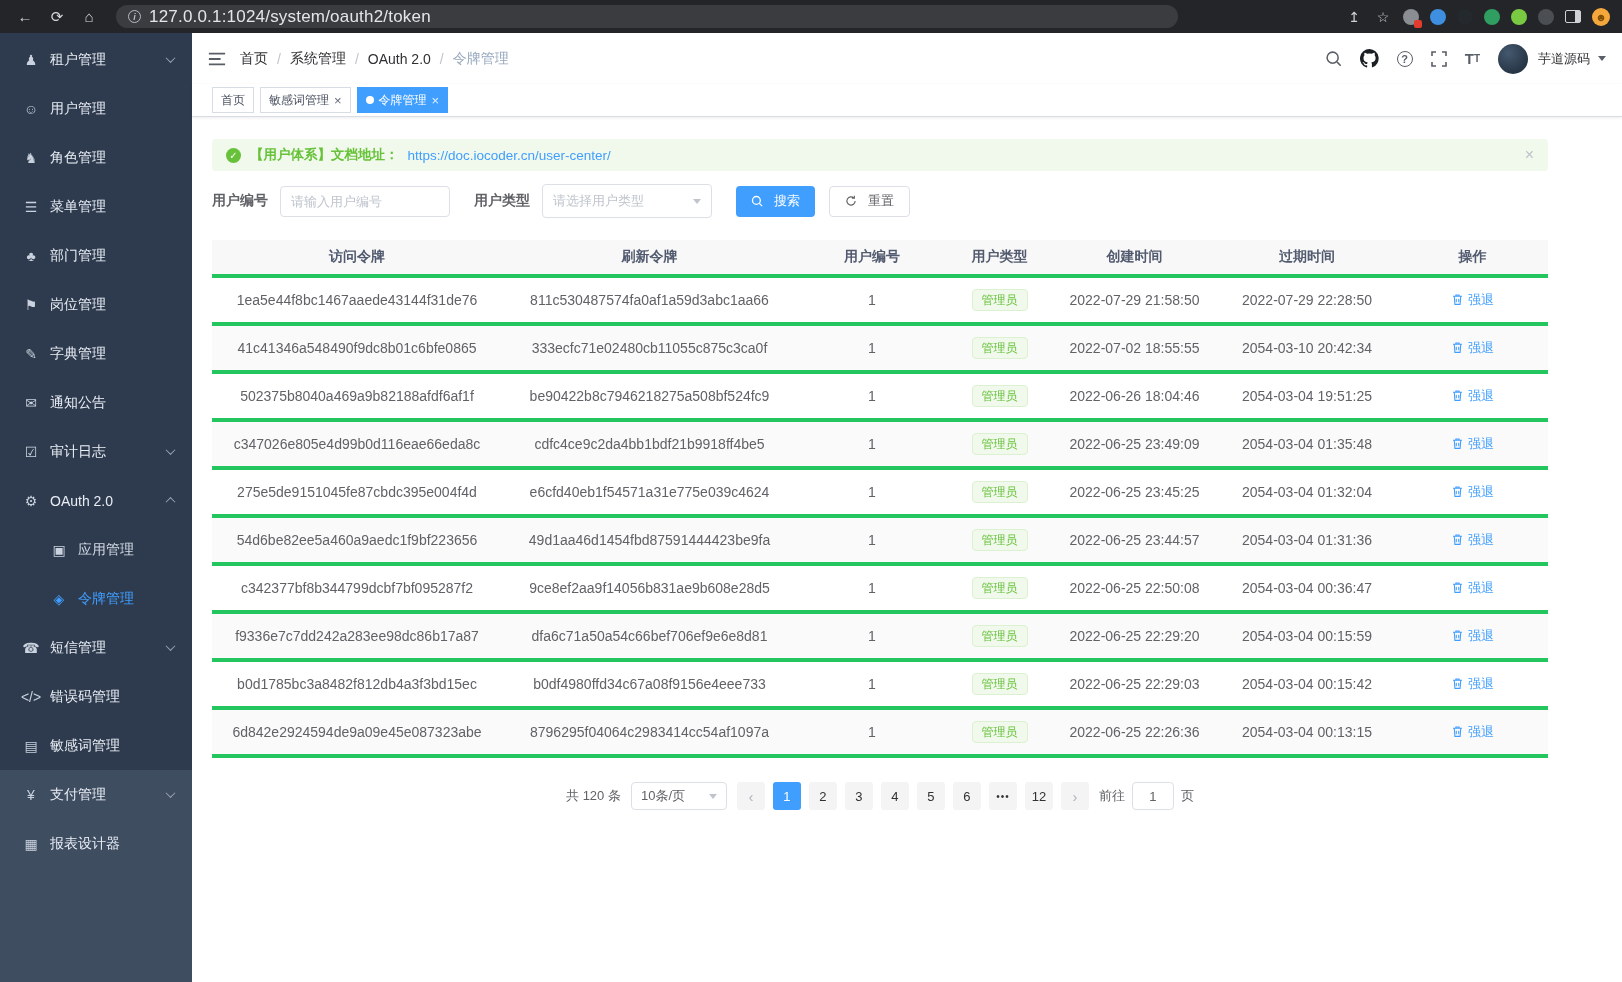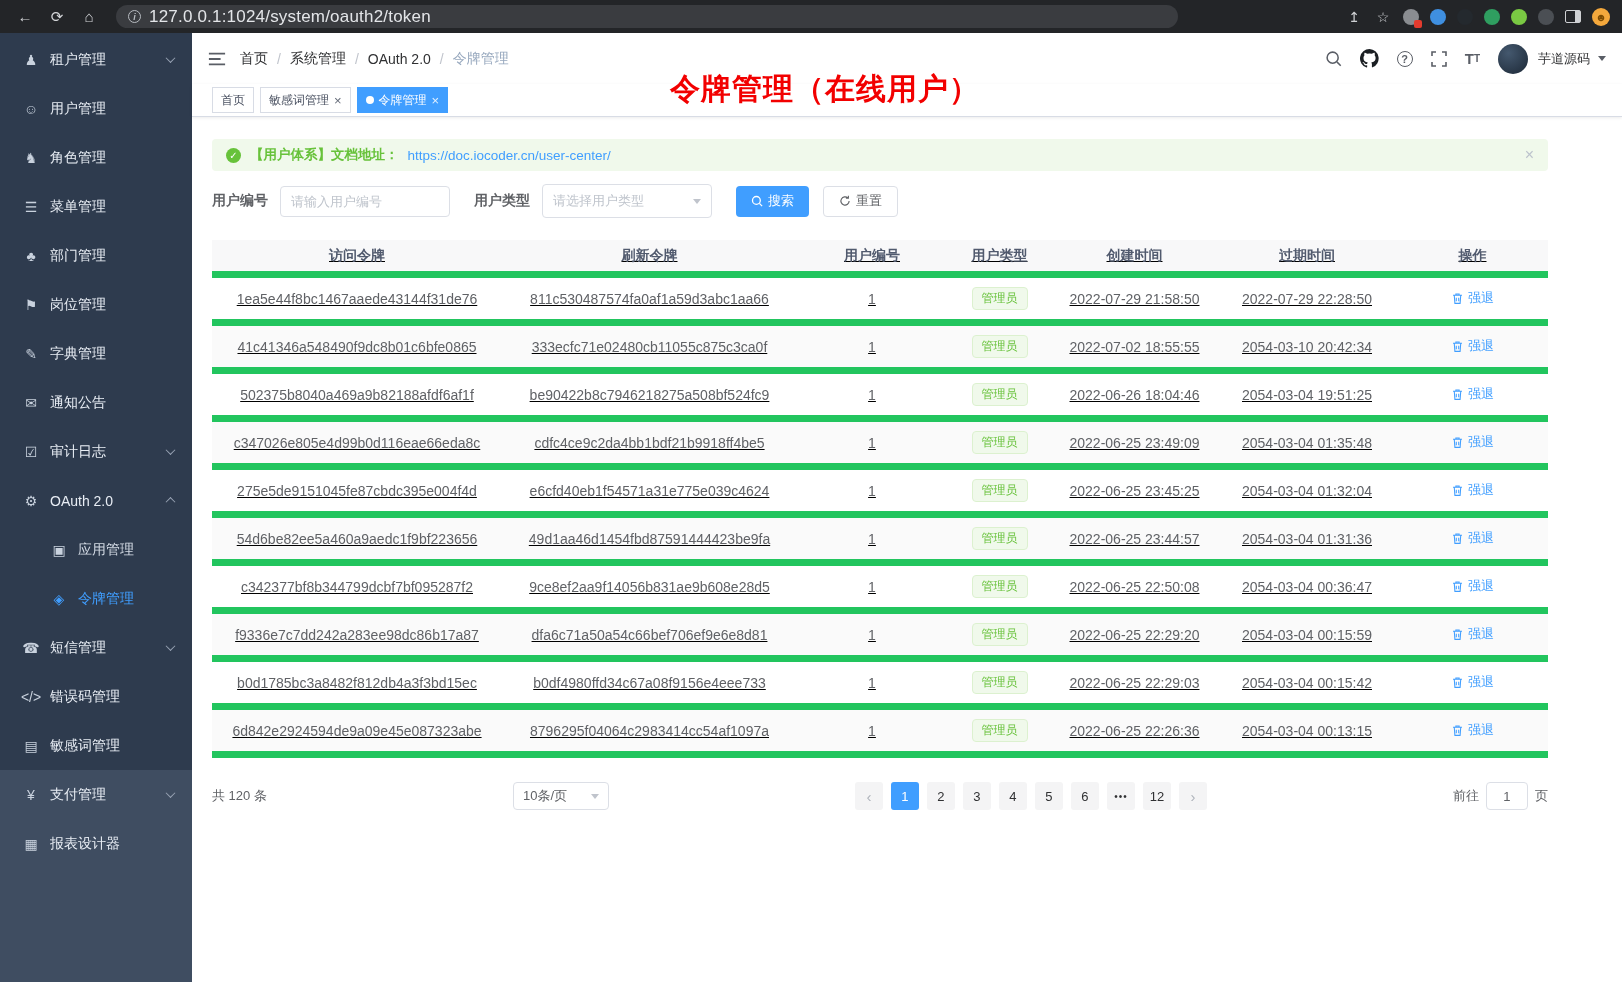--- a/index.html
+++ b/index.html
@@ -71,36 +71,36 @@
   .alert-text { color:#67c23a; font-size:13.5px; font-weight:700; }
   .alert-link { color:#409eff; font-size:13.5px; font-weight:400; cursor:pointer; }
   .alert-close { margin-left:auto; color:#bcc3cc; font-size:16px; cursor:pointer; }
 
   .filters { margin-top:13px; display:flex; align-items:center; }
   .f-label { font-weight:700; color:#606266; font-size:14px; margin-right:12px; }
   .f-input { width:170px; height:31px; border:1px solid #dcdfe6; border-radius:4px; padding:5px 10px; font-size:13px; color:#606266; outline:none; font-family:"Liberation Sans", sans-serif; margin-right:24px; }
   .f-input::placeholder { color:#bfc4cc; }
   .f-select { width:170px; height:31px; border:1px solid #dcdfe6; border-radius:4px; padding:16px 10px; display:flex; align-items:center; justify-content:space-between; color:#bfc4cc; font-size:13px; margin-right:24px; cursor:pointer; }
   .sel-caret { width:0; height:0; border-left:4px solid transparent; border-right:4px solid transparent; border-top:5px solid #c0c4cc; }
-  .btn { height:31px; border-radius:4px; display:inline-flex; align-items:center; gap:5px; font-size:13px; padding:0 15px; cursor:pointer; border:none; font-family:"Liberation Sans", sans-serif; }
+  .btn { height:31px; border-radius:4px; display:inline-flex; align-items:center; gap:11px; font-size:13px; padding:0 15px; cursor:pointer; border:none; font-family:"Liberation Sans", sans-serif; }
   .btn-primary { background:#409eff; color:#fff; margin-right:14px; }
   .btn-plain { background:#fff; border:1px solid #dcdfe6; color:#606266; }
 
   
   .table { margin-top:22px; width:1336px; font-size:14px; }
-  .tr { display:grid; grid-template-columns:290px 295px 150px 105px 165px 180px 151px; align-items:center; border-bottom:7px solid #22c55e; height:48px;text-decoration:underline; }
+  .tr { display:grid; grid-template-columns:290px 295px 150px 105px 165px 180px 151px; align-items:center; border-bottom:4px solid #22c55e; height:48px; }
   .thead-row { height:38px; background:#f8f8f9; }
   .td { text-align:center; color:#606266; overflow:hidden; white-space:nowrap; }
   .th { font-weight:700; color:#515a6e; }
   .tbody .tr:nth-child(even) { background:#fafafa; }
   .tag-success { display:inline-block; background:#f0f9eb; border:1px solid #dcf1cf; color:#67c23a; font-size:12px; padding:3px 9px; border-radius:4px; line-height:1.2; }
   .action { color:#409eff; font-size:13px; display:inline-flex; align-items:center; gap:4px; cursor:pointer; }
 
   
-  .pagination { width:1336px; margin-top:24px; display:flex; justify-content:space-between; align-items:center; gap:10px; font-size:13px; color:#606266; }
+  .pagination { width:1336px; margin-top:24px; display:flex; justify-content:center; align-items:center; gap:10px; font-size:13px; color:#606266; }
   .psize { width:96px; height:28px; border:1px solid #dcdfe6; border-radius:4px; display:flex; align-items:center; justify-content:space-between; padding:0 9px; cursor:pointer; color:#606266; }
   .pages { display:flex; align-items:center; gap:8px; }
   .pbtn { min-width:28px; height:28px; background:#f4f4f5; border:none; border-radius:3px; font-size:13px; color:#303133; display:flex; align-items:center; justify-content:center; cursor:pointer; font-family:"Liberation Sans", sans-serif; padding:0 6px; }
   .pbtn.nav { color:#aeb3bb; font-size:15px; }
   .pbtn.active { background:#409eff; color:#fff; }
   .pbtn.dots { letter-spacing:1px; font-size:10px; }
   .goto { display:flex; align-items:center; gap:7px; }
   .goto-input { width:42px; height:28px; border:1px solid #dcdfe6; border-radius:4px; text-align:center; font-size:13px; color:#606266; outline:none; font-family:"Liberation Sans", sans-serif; }
 </style>
 </head>
@@ -249,21 +249,20 @@
               <path d="M1 5V1h4M11 1h4v4M15 11v4h-4M5 15H1v-4" fill="none" stroke="#5a5e66" stroke-width="1.6"></path>
             </svg>
         </span>
         <span class="tb-icon fs-icon">T<small>T</small></span>
         <span class="tb-avatar"></span>
         <span class="user-name">芋道源码</span>
         <span class="caret-down"></span>
       </div>
     </header>
 
-    <div class="annotation">令牌管理（在线用户）</div>
 
     <div class="tagbar">
         <div class="tag">
           <span class="tag-label">首页</span>
         </div>
         <div class="tag">
           <span class="tag-label">敏感词管理</span>
           <span class="tag-close">×</span>
         </div>
         <div class="tag active">

